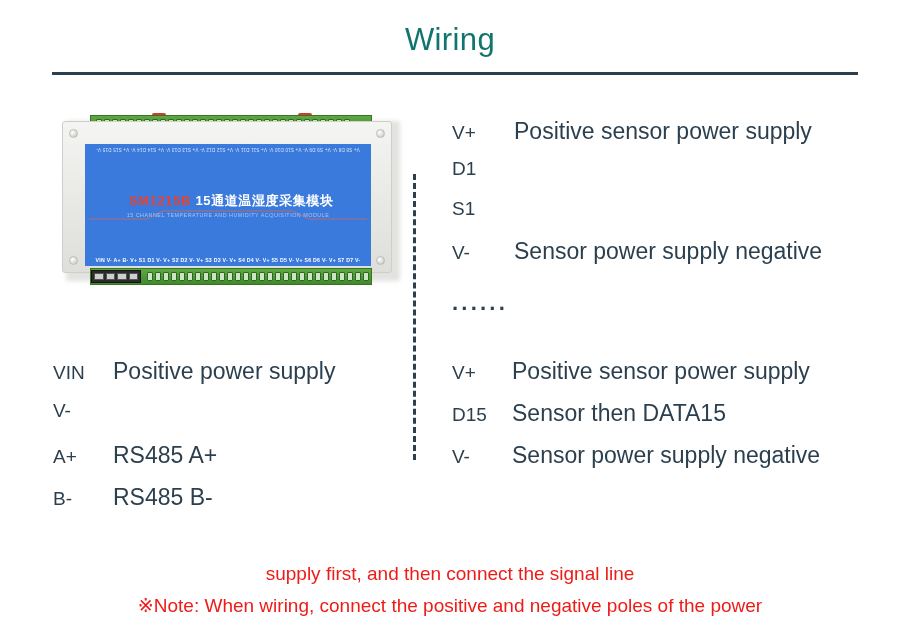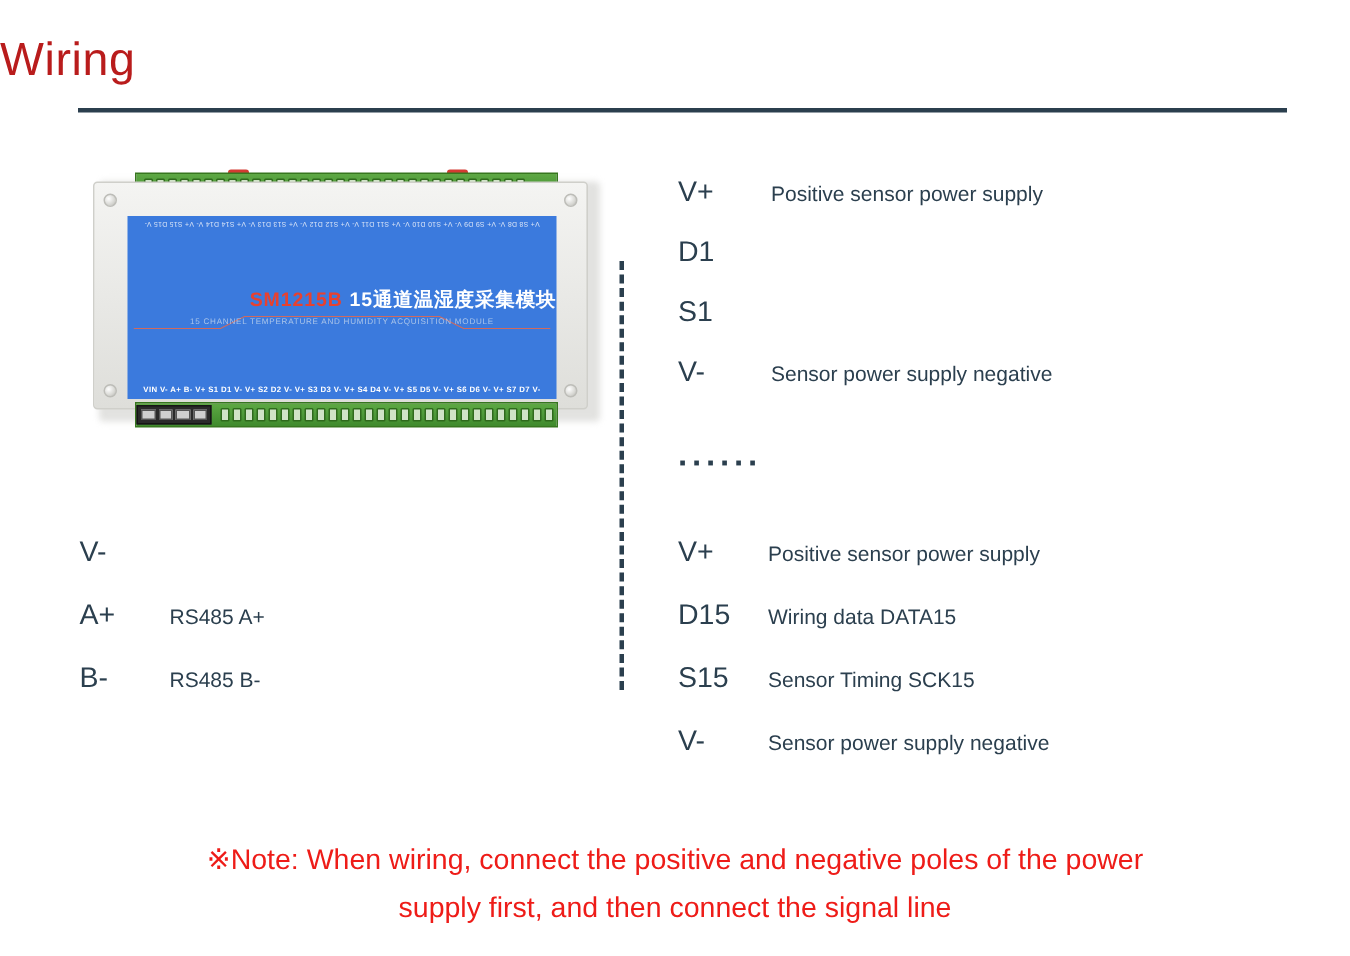--- a/index.html
+++ b/index.html
@@ -15,23 +15,24 @@
     overflow: hidden;
     position: relative;
   }
 
   
   .page-title {
     position: absolute;
     left: 0;
     top: 22px;
     width: 900px;
+    text-align: center;
     font-size: 31px;
     font-weight: 400;
-    color: #b91c1c;
+    color: #0f766e;
     letter-spacing: 0.4px;
   }
   .title-rule {
     position: absolute;
     left: 52px;
     top: 72px;
     width: 806px;
     height: 3px;
     background: #2b3f4e;
   }
@@ -170,22 +171,23 @@
     color: #ffffff;
     letter-spacing: 0.25px;
     white-space: nowrap;
     font-weight: bold;
   }
   .face-model {
     position: absolute;
     left: 0;
     top: 47px;
     width: 100%;
-    text-align: right;
+    text-align: left;
     white-space: nowrap;
+    padding-left: 44px;
   }
   .face-model .sku {
     color: #e8412f;
     font-weight: bold;
     font-size: 13px;
     letter-spacing: 0.6px;
   }
   .face-model .cn {
     color: #ffffff;
     font-weight: bold;
@@ -228,21 +230,21 @@
     align-items: baseline;
     white-space: nowrap;
   }
   .spec-key {
     font-size: 19px;
     color: #2b3f4e;
     flex: 0 0 auto;
     text-align: left;
   }
   .spec-val {
-    font-size: 14px;
+    font-size: 23px;
     color: #2b3f4e;
     text-align: right;
   }
 
   
   #right-top { left: 452px; top: 118px; }
   #right-top .spec-row { height: 40px; }
   #right-top .spec-key { width: 62px; }
 
   
@@ -411,42 +413,42 @@
 
 <div class="ellipsis">······</div>
 
 <div class="spec-list" id="right-bottom">
   <div class="spec-row">
     <span class="spec-key">V+</span>
     <span class="spec-val">Positive sensor power supply</span>
   </div>
   <div class="spec-row">
     <span class="spec-key">D15</span>
-    <span class="spec-val">Wiring data DATA15</span>
-  </div>
-  <div class="spec-row">
-    <span class="spec-key">S15</span>
-    <span class="spec-val">Sensor Timing SCK15</span>
+    <span class="spec-val">Sensor then DATA15</span>
   </div>
   <div class="spec-row">
     <span class="spec-key">V-</span>
     <span class="spec-val">Sensor power supply negative</span>
   </div>
 </div>
 
 <div class="spec-list" id="left-block">
   <div class="spec-row">
+    <span class="spec-key">VIN</span>
+    <span class="spec-val">Positive power supply</span>
+  </div>
+  <div class="spec-row">
     <span class="spec-key">V-</span>
   </div>
   <div class="spec-row">
     <span class="spec-key">A+</span>
     <span class="spec-val">RS485 A+</span>
   </div>
   <div class="spec-row">
     <span class="spec-key">B-</span>
     <span class="spec-val">RS485 B-</span>
   </div>
 </div>
 
 <div class="note">
+  <div>supply first, and then connect the signal line</div>
   <div>※Note: When wiring, connect the positive and negative poles of the power</div>
-  <div>supply first, and then connect the signal line</div>
 </div>
 
 </body></html>

